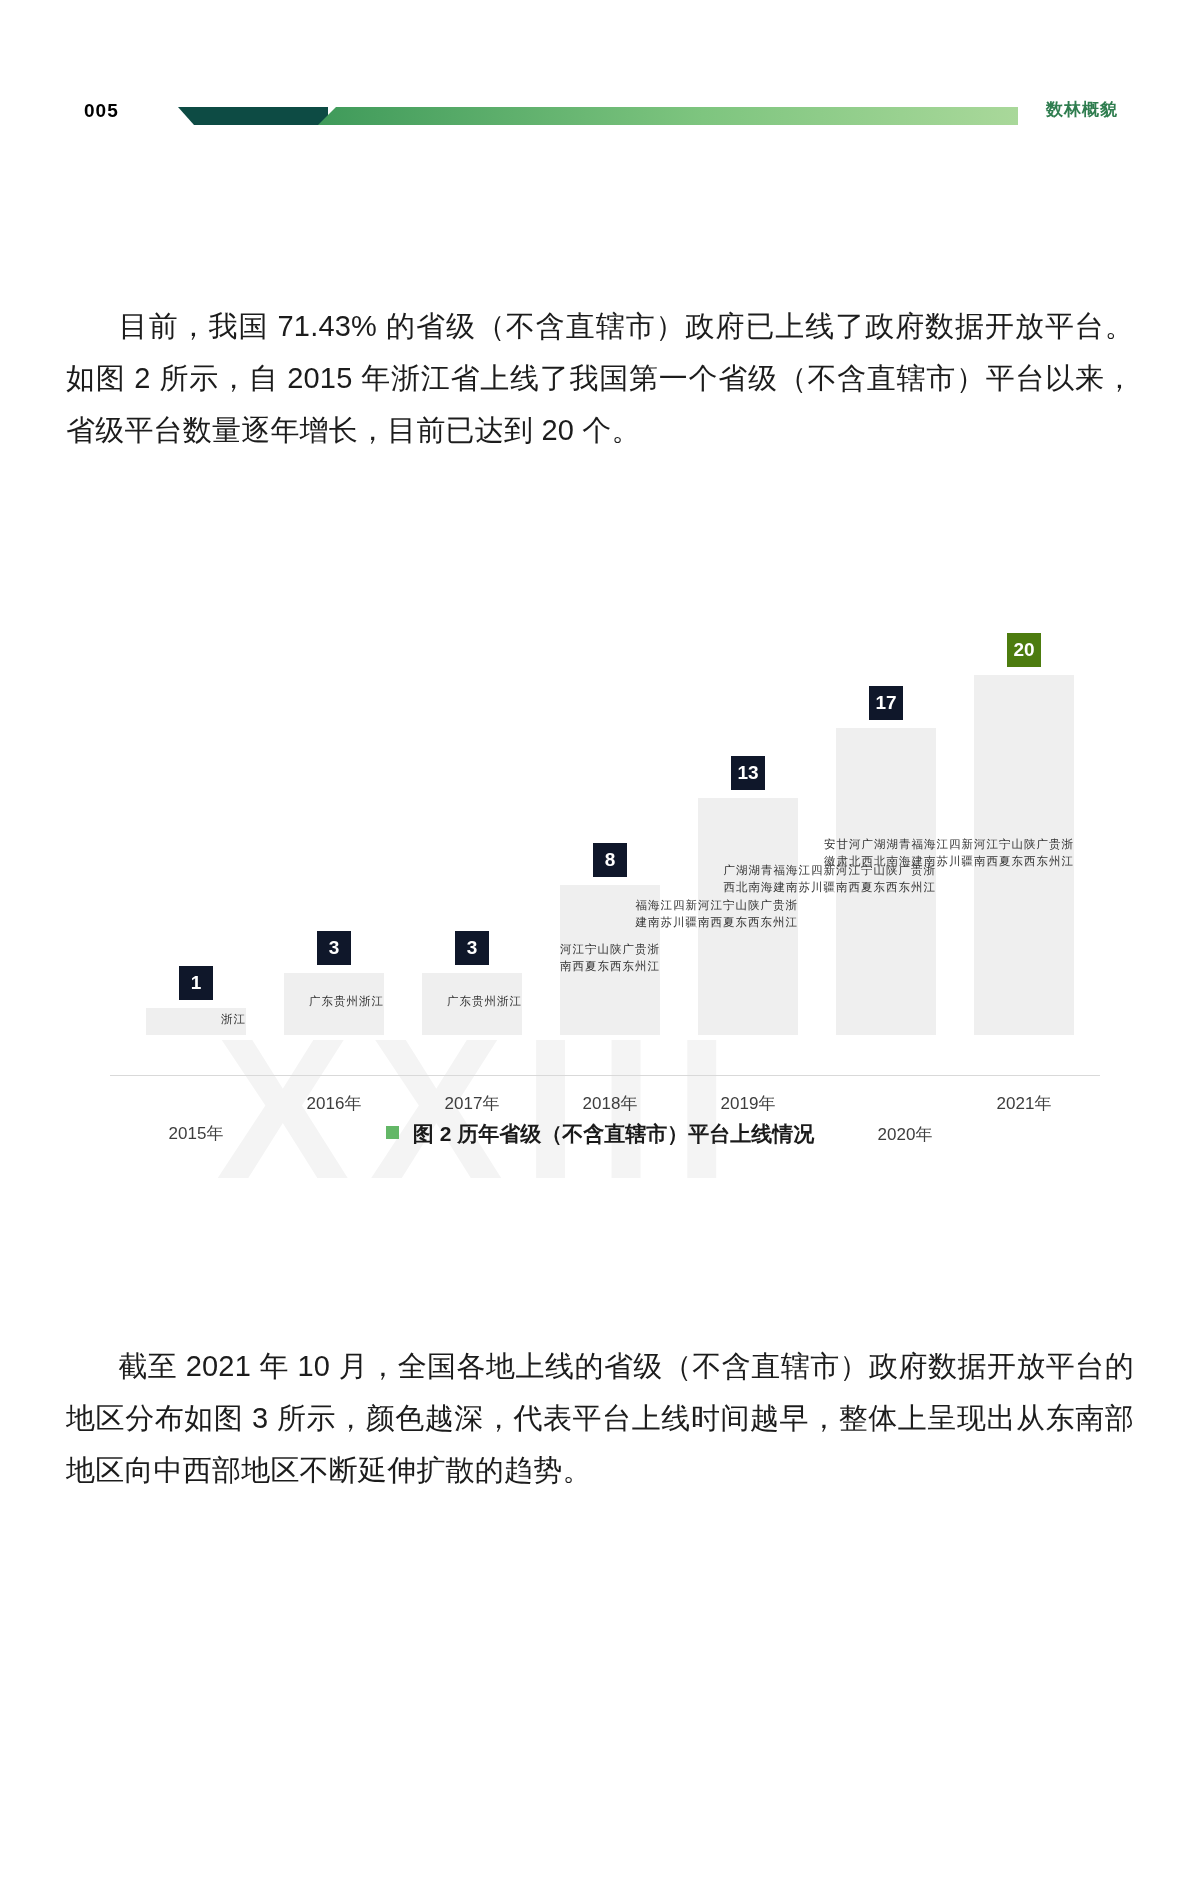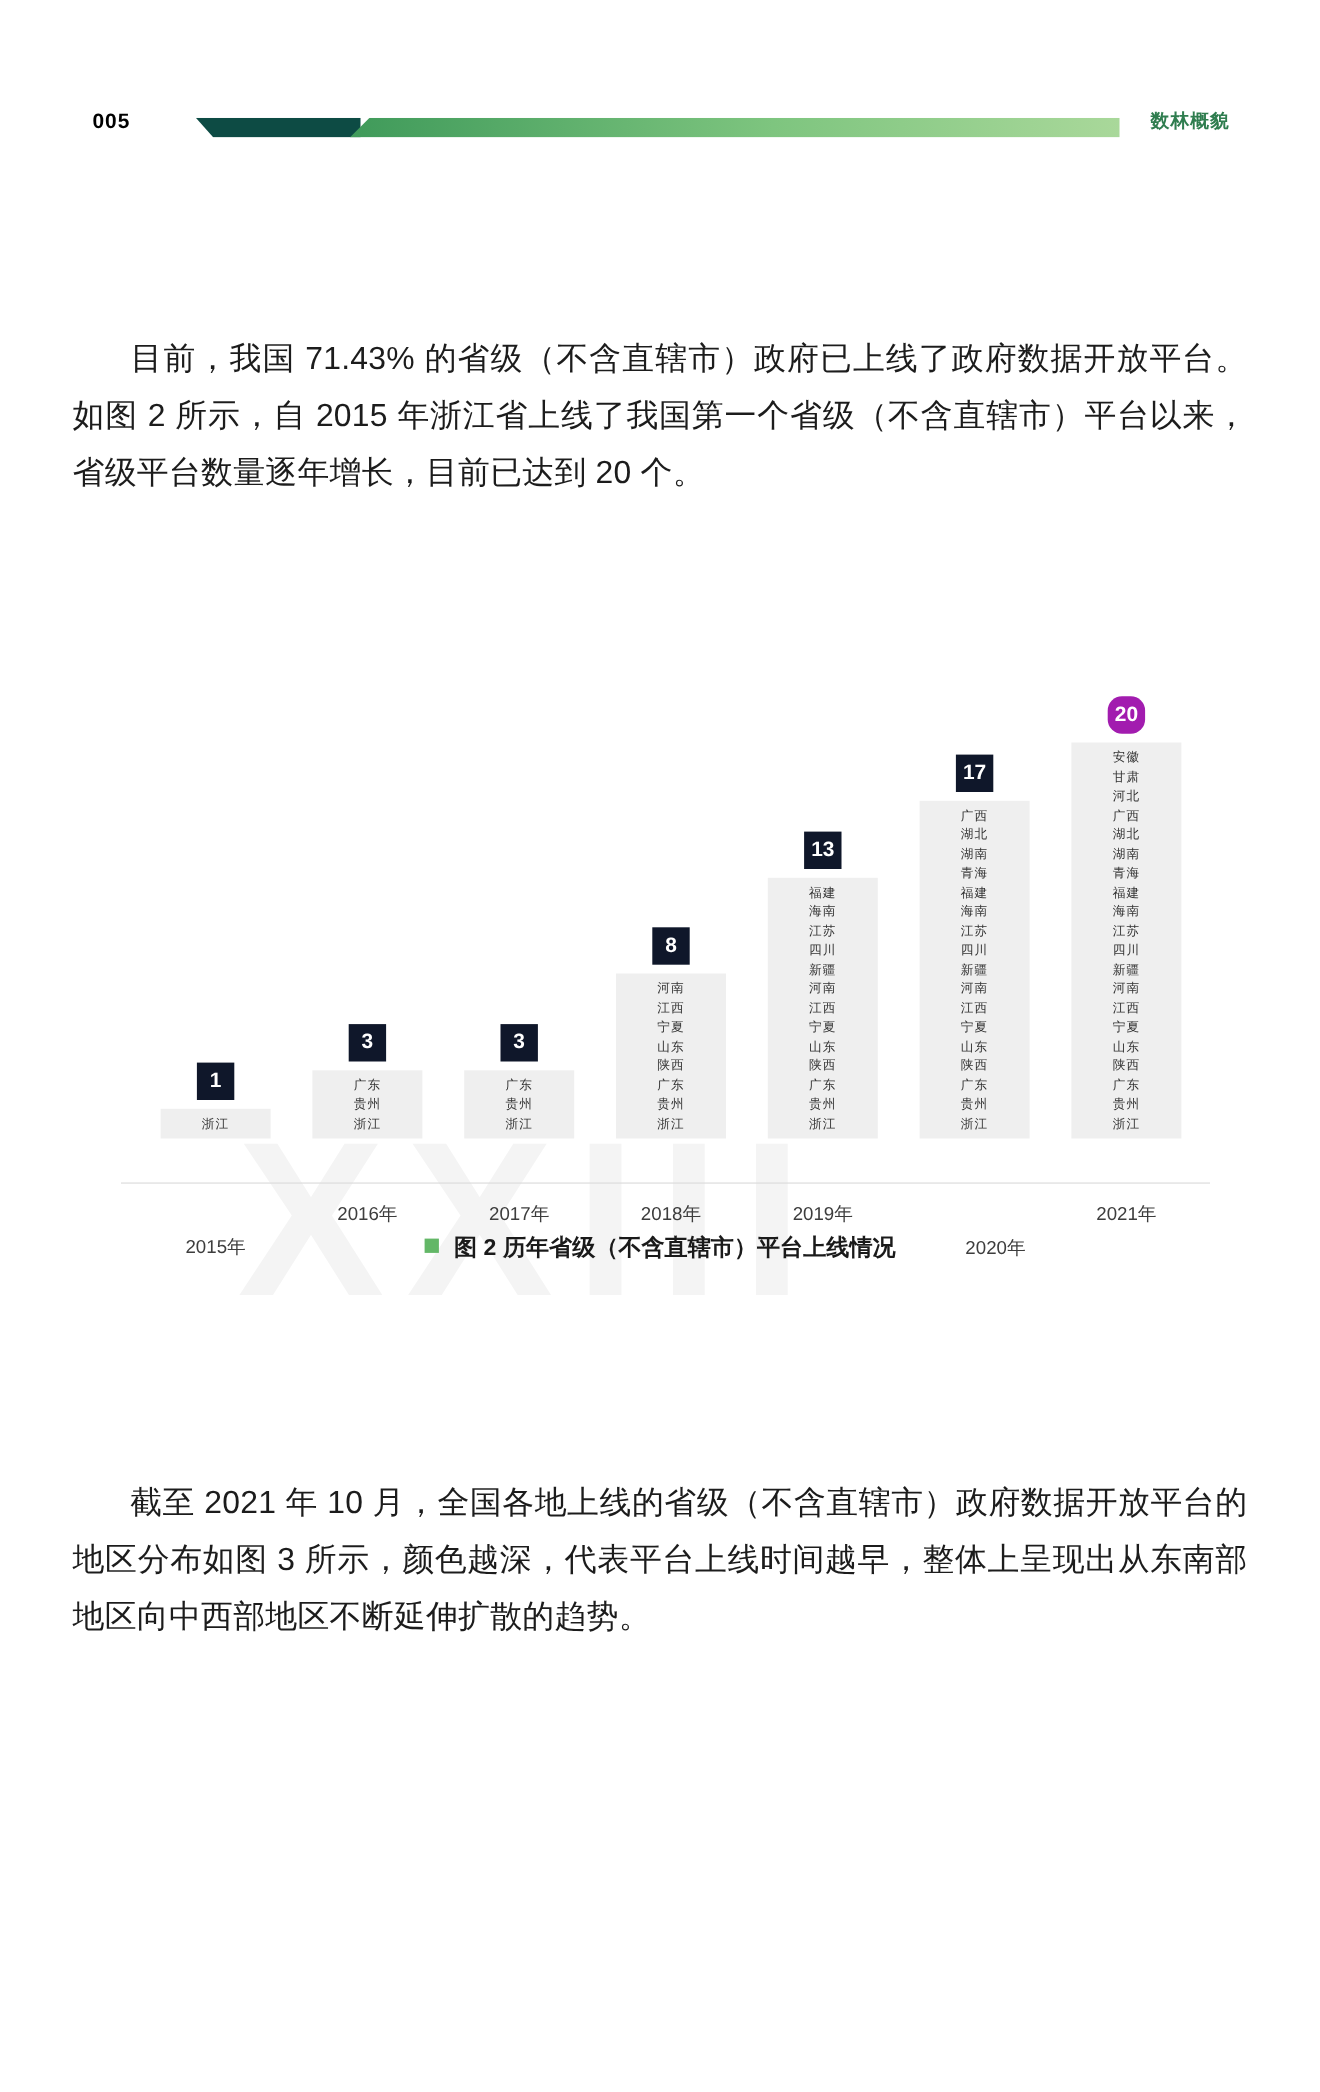--- a/index.html
+++ b/index.html
@@ -133,26 +133,25 @@
     height: 34px;
     background: #0f172a;
     color: #ffffff;
     font-size: 19px;
     font-weight: bold;
     display: flex;
     align-items: center;
     justify-content: center;
     margin-bottom: 8px;
   }
-  .value-badge.highlight { background: #a21caf; border-radius: 13px; }
+  .value-badge.highlight { background: #4d7c0f; }
   .bar {
     width: 100px;
     background: #efefef;
     display: flex;
-    flex-direction: column;
     justify-content: flex-end;
     align-items: center;
     padding-bottom: 4px;
     box-sizing: border-box;
   }
   .bar .prov {
     font-size: 11.5px;
     line-height: 17.5px;
     color: #333333;
     letter-spacing: 1px;

